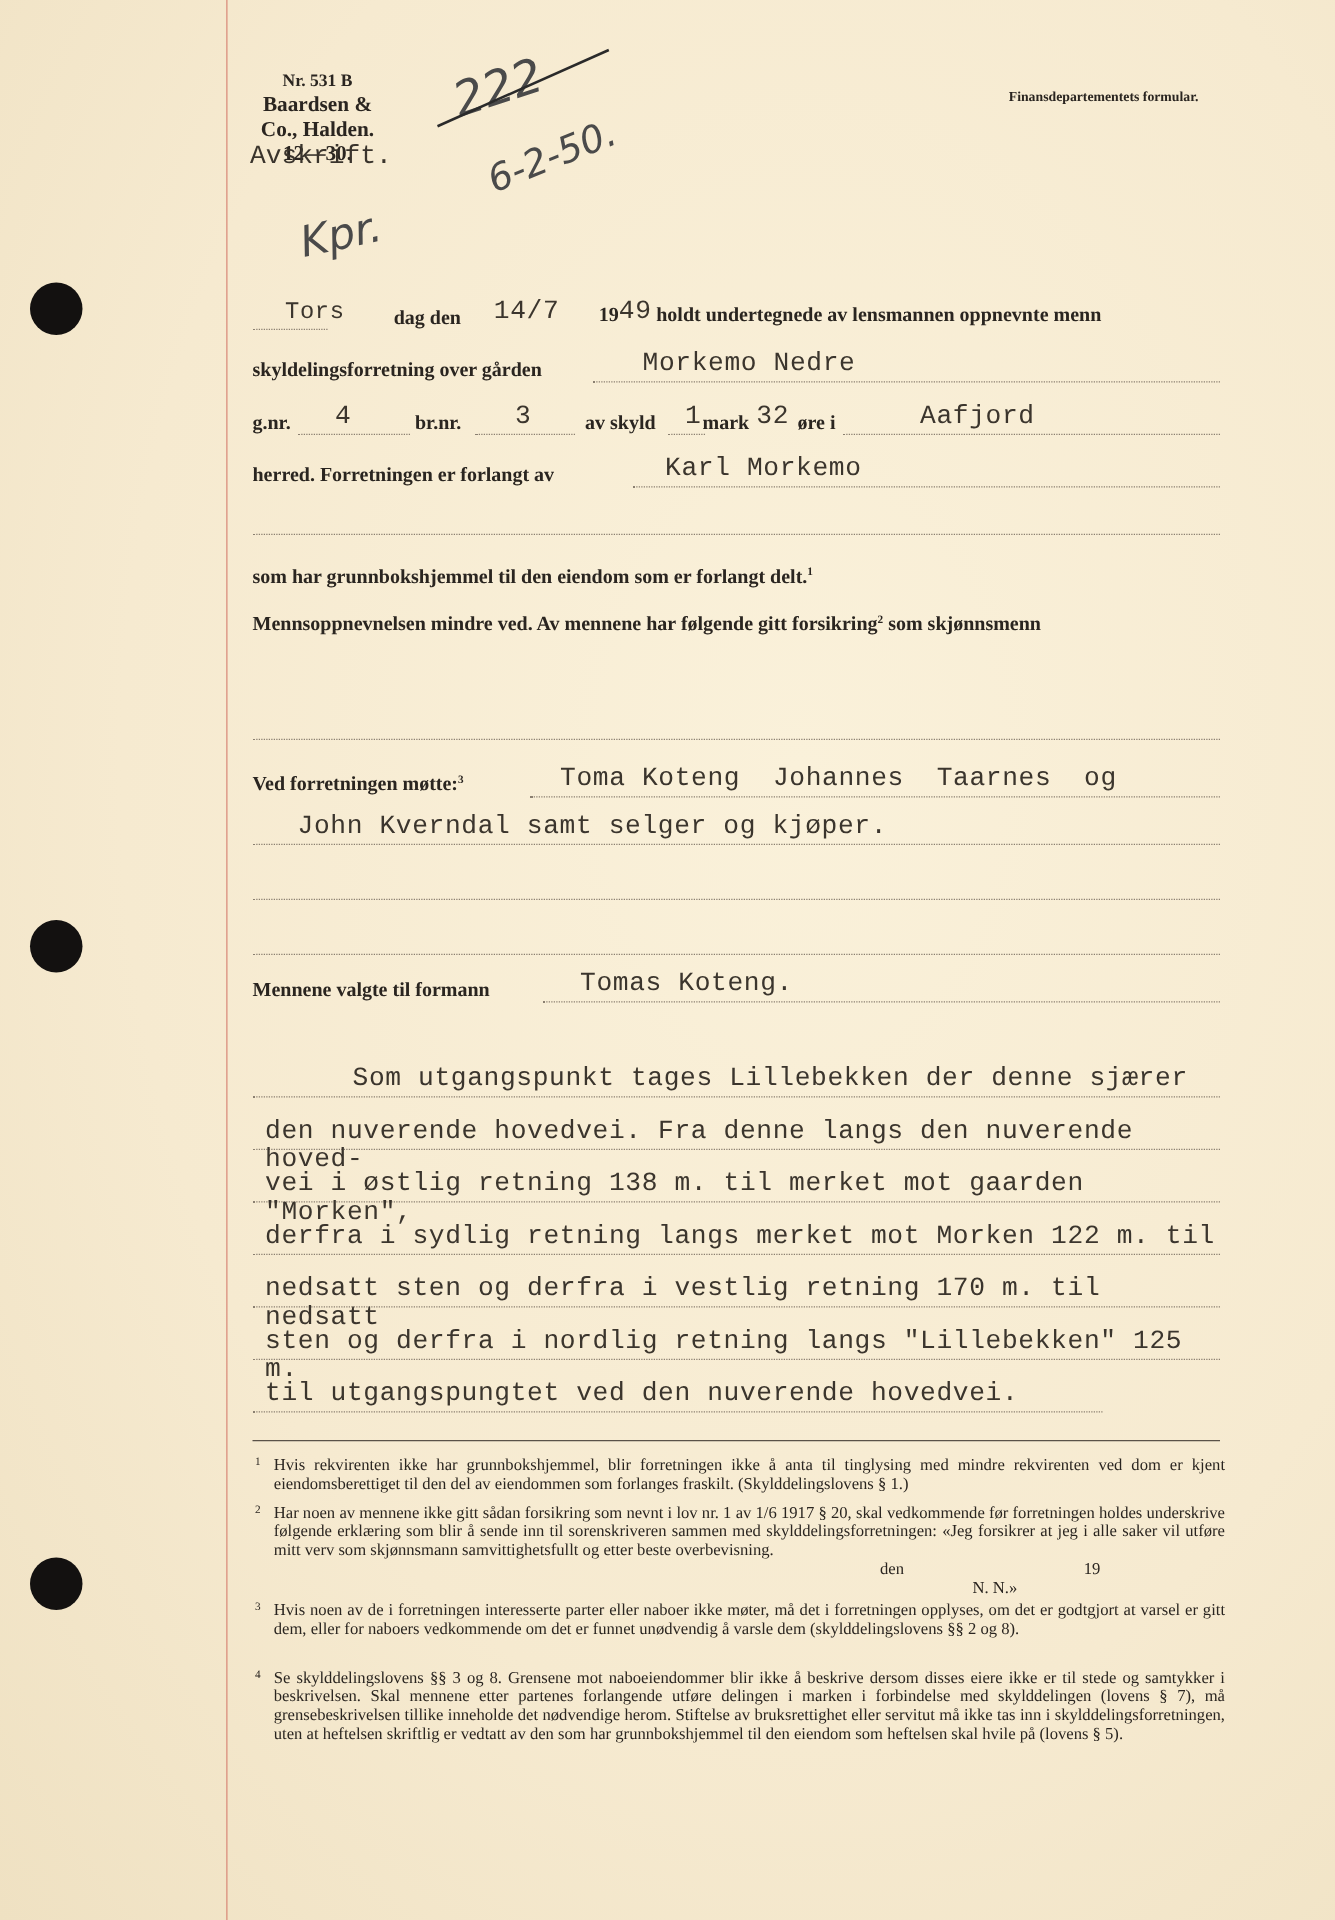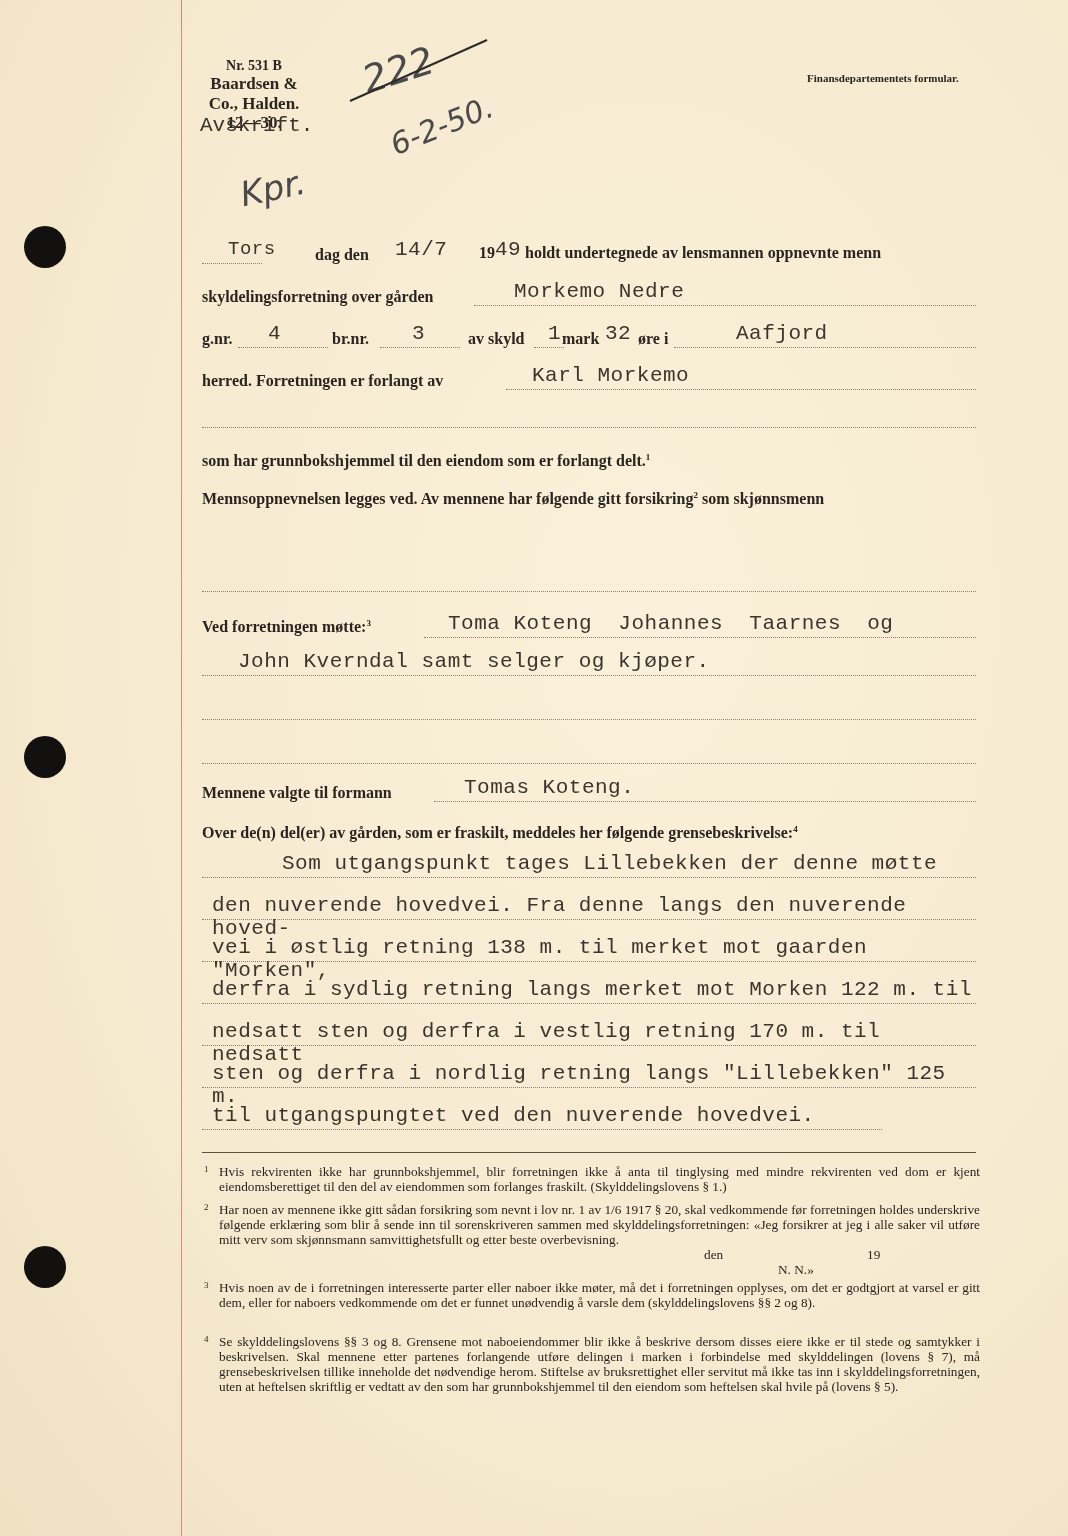--- a/index.html
+++ b/index.html
@@ -96,21 +96,21 @@
   </div>
   <div class="row" style="top:402px;">
       <div class="dots" style="left:0;width:774px;"></div>
     </div>
 
   <div class="row" style="top:446px;">
     <span class="abs printed" style="left:0;top:6px;"><span>som har grunnbokshjemmel til den eiendom som er forlangt delt.</span><sup>1</sup></span>
   </div>
 
   <div class="row" style="top:484px;">
-    <span class="abs printed" style="left:0;top:6px;"><span>Mennsoppnevnelsen legges ved.  Av mennene har følgende gitt forsikring</span><sup>2</sup> <span>som skjønnsmenn</span></span>
+    <span class="abs printed" style="left:0;top:6px;"><span>Mennsoppnevnelsen mindre ved.  Av mennene har følgende gitt forsikring</span><sup>2</sup> <span>som skjønnsmenn</span></span>
   </div>
   <div class="row" style="top:566px;">
       <div class="dots" style="left:0;width:774px;"></div>
     </div>
 
   <div class="row" style="top:612px;">
     <span class="abs printed" style="left:0;top:6px;"><span>Ved forretningen møtte:</span><sup>3</sup></span>
     <div class="dots" style="left:222px;width:552px;"></div>
     <span class="abs typed" style="left:246px;top:0;white-space:pre;">Toma Koteng  Johannes  Taarnes  og</span>
   </div>
@@ -124,26 +124,23 @@
   <div class="row" style="top:738px;">
       <div class="dots" style="left:0;width:774px;"></div>
     </div>
 
   <div class="row" style="top:776px;">
     <span class="abs printed" style="left:0;top:8px;">Mennene valgte til formann</span>
     <div class="dots" style="left:232px;width:542px;"></div>
     <span class="abs typed" style="left:262px;top:0;">Tomas Koteng.</span>
   </div>
 
-  <div class="row" style="top:818px;">
-    <span class="abs printed" style="left:0;top:6px;"><span>Over de(n) del(er) av gården, som er fraskilt, meddeles her følgende grensebeskrivelse:</span><sup>4</sup></span>
-  </div>
   <div class="row" style="top:852px;">
       <div class="dots" style="left:0;width:774px;"></div>
-      <span class="abs typed" style="left:80px;top:0;">Som utgangspunkt tages Lillebekken der denne møtte</span>
+      <span class="abs typed" style="left:80px;top:0;">Som utgangspunkt tages Lillebekken der denne sjærer</span>
     </div>
   <div class="row" style="top:894px;">
       <div class="dots" style="left:0;width:774px;"></div>
       <span class="abs typed" style="left:10px;top:0;">den nuverende hovedvei. Fra denne langs den nuverende hoved-</span>
     </div>
   <div class="row" style="top:936px;">
       <div class="dots" style="left:0;width:774px;"></div>
       <span class="abs typed" style="left:10px;top:0;">vei i østlig retning 138 m. til merket mot gaarden "Morken",</span>
     </div>
   <div class="row" style="top:978px;">

